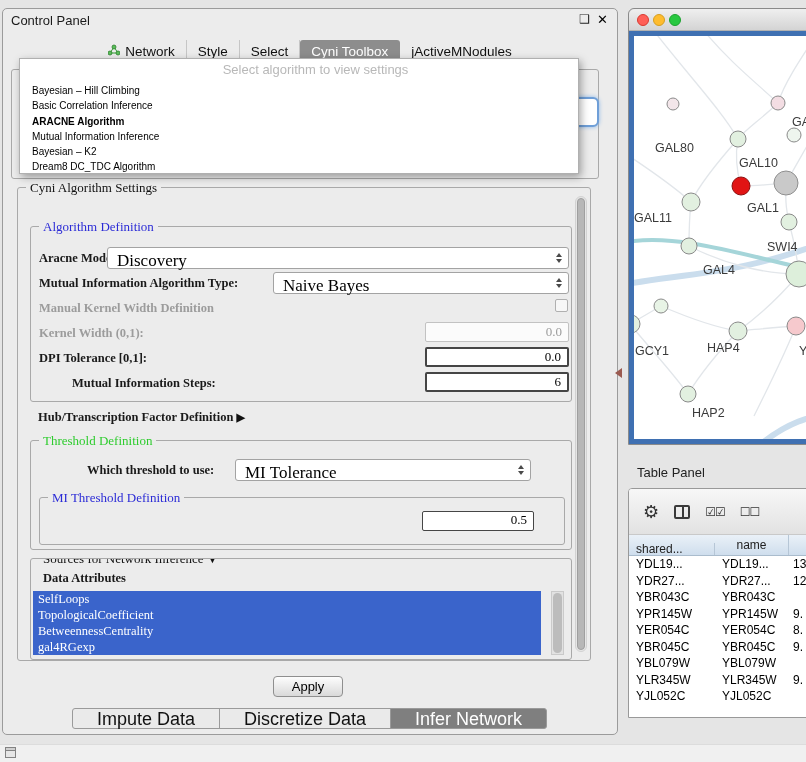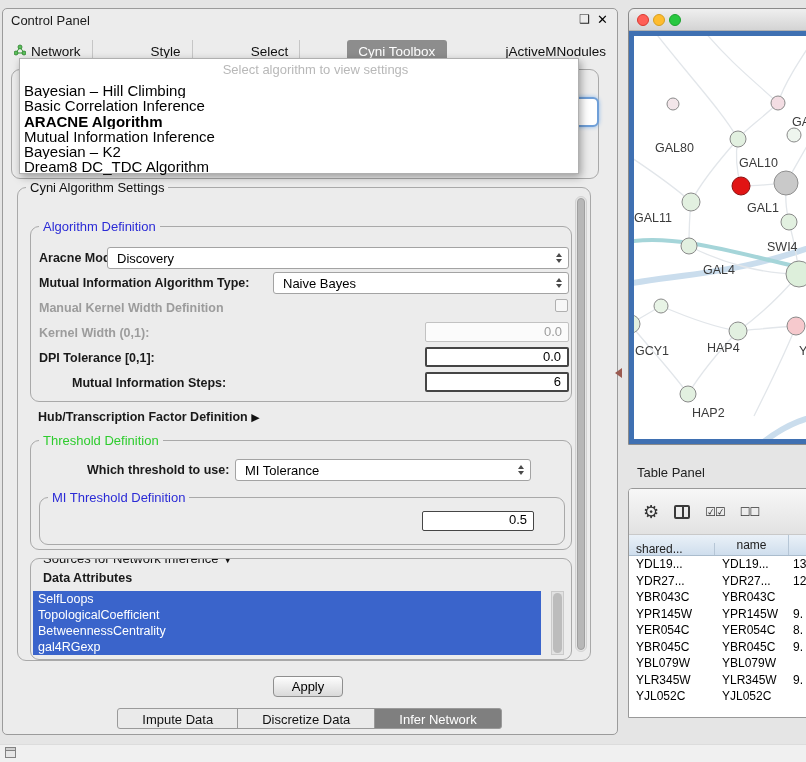--- a/index.html
+++ b/index.html
@@ -4,71 +4,71 @@
 <style>
   * { margin:0; padding:0; box-sizing:border-box; }
   html,body { width:806px; height:762px; }
   body { font-family:"Liberation Sans","DejaVu Sans",sans-serif; background:#e5e5e5; position:relative; overflow:hidden; font-size:13px; color:#111; }
 
   
   .control-panel { position:absolute; left:2px; top:8px; width:616px; height:727px; background:#ececec; border:1px solid #9b9b9b; border-radius:5px; }
   .cp-title { position:absolute; left:8px; top:4px; font-size:13px; color:#1a1a1a; }
   .cp-float { position:absolute; right:27px; top:3px; font-size:12px; color:#222; }
   .cp-close { position:absolute; right:9px; top:3px; font-size:13px; font-weight:bold; color:#000; }
-  .cp-tabs { position:absolute; top:30px; left:0; right:0; height:24px; display:flex; justify-content:space-between; align-items:center; }
+  .cp-tabs { position:absolute; top:30px; left:0; right:0; height:24px; display:flex; justify-content:center; align-items:center; }
   .cp-tab { display:flex; align-items:center; gap:5px; padding:3px 11px; font-size:13.5px; color:#111; border-right:1px solid #c6c6c6; height:22px; }
   .cp-tab:last-child { border-right:none; }
   .cp-tab.active { background:#8d8d8d; color:#fff; border-radius:3px; border-right-color:transparent; }
 
   
-  .group { position:absolute; border:1px solid #a9a9a9; border-radius:9px; }
+  .group { position:absolute; border:1px solid #a9a9a9; border-radius:3px;font-family:Liberation Serif, serif; }
   .group-legend { position:absolute; top:-8px; left:8px; background:#ececec; padding:0 4px; font-size:13px; color:#111; white-space:nowrap; }
   .legend-blue { color:#2b2bd6; }
   .legend-green { color:#2ecc2e; }
 
   .algo-outer-group { left:8px; top:60px; width:588px; height:110px; z-index:5; }
   .combo-fragment { position:absolute; left:556px; top:88px; width:40px; height:30px; background:#fff; border:2px solid #6f9fd8; border-radius:6px; box-shadow:0 0 4px #8ab6e8; z-index:10; }
 
   
   .algo-popup { position:absolute; left:16px; top:49px; width:560px; height:116px; background:#fff; border:1px solid #b0b0b0; box-shadow:2px 3px 8px rgba(0,0,0,.35); z-index:30; }
   .algo-placeholder { height:24px; padding-top:3px; text-align:center; color:#b8b8b8; font-size:13px;margin-left:33px; }
-  .algo-item { height:15.3px; line-height:15.3px; padding-left:4px; font-size:15px; color:#000; white-space:nowrap; overflow:hidden; }
+  .algo-item { height:15.3px; line-height:15.3px; padding-left:12px; font-size:10px; color:#000; white-space:nowrap; overflow:hidden; }
   .algo-item.selected { font-weight:bold; }
 
   
   .settings-group { left:14px; top:178px; width:574px; height:474px; }
   .v-scroll { position:absolute; right:3px; top:8px; bottom:8px; width:12px; background:#e6e6e6; border:1px solid #d2d2d2; border-radius:6px; }
   .v-thumb { position:absolute; left:1px; right:1px; top:1px; bottom:1px; background:#b7b7b7; border:1px solid #9f9f9f; border-radius:6px; }
 
   .frm-label { position:absolute; font-size:12.5px; font-weight:bold; color:#1a1a1a; white-space:nowrap; }
   .frm-label.disabled { color:#9c9c9c; }
 
   .combo { position:absolute; height:22px; background:#fff; border:1px solid #a3a3a3; border-radius:3px; }
-  .combo-text { position:absolute; left:9px; top:3px; font-size:13px; color:#000; white-space:nowrap; }
+  .combo-text { position:absolute; left:9px; top:3px; font-size:17px; color:#000; white-space:nowrap; }
   .combo-arrows { position:absolute; right:6px; top:0; bottom:0; display:flex; flex-direction:column; justify-content:center; gap:2px; }
   .combo-arrows i { display:block; width:0; height:0; border-left:3.5px solid transparent; border-right:3.5px solid transparent; }
   .combo-arrows .up { border-bottom:4px solid #4a4a4a; }
   .combo-arrows .dn { border-top:4px solid #4a4a4a; }
 
   .field { position:absolute; height:20px; background:#fff; border:2px solid #454545; border-radius:2px; font-size:13px; text-align:right; padding-right:6px; line-height:16px; color:#000; }
   .field.field-disabled { border:1px solid #c2c2c2; background:#fbfbfb; color:#9c9c9c; line-height:18px; }
   .checkbox { position:absolute; width:13px; height:13px; background:#f7f7f7; border:1px solid #b0b0b0; border-radius:2px; }
 
   .section-row { position:absolute; font-size:12.5px; font-weight:bold; color:#1a1a1a; white-space:nowrap; }
   .tri { font-size:11px; color:#111; }
 
   .attr-list { position:absolute; overflow:hidden; }
   .attr-row { height:16px; line-height:16px; background:#3a64cb; color:#fff; font-size:12.5px; padding-left:5px; white-space:nowrap; }
   .list-scroll { position:absolute; width:13px; background:#e2e2e2; border:1px solid #cacaca; }
   .list-thumb { position:absolute; left:1px; right:1px; top:1px; height:60px; background:#bcbcbc; border-radius:5px; }
 
   .apply-btn { position:absolute; left:270px; top:667px; width:70px; height:21px; background:linear-gradient(#fdfdfd,#d9d9d9); border:1px solid #8f8f8f; border-radius:4px; font-size:13px; text-align:center; line-height:19px; color:#000; }
 
   .cp-bottom-tabs { position:absolute; top:699px; left:0; right:0; display:flex; justify-content:center; }
-  .seg { padding:3px 24px; font-size:13px; border:1px solid #9a9a9a; margin-left:-1px; background:#eaeaea; color:#111; height:21px; line-height:15px; }
+  .seg { padding:3px 24px; font-size:18px; border:1px solid #9a9a9a; margin-left:-1px; background:#eaeaea; color:#111; height:21px; line-height:15px; }
   .seg:first-child { border-radius:3px 0 0 3px; }
   .seg:last-child { border-radius:0 3px 3px 0; }
   .seg.active { background:#7f7f7f; color:#fff; }
 
   .split-handle { position:absolute; left:615px; top:368px; width:0; height:0; border-top:5px solid transparent; border-bottom:5px solid transparent; border-right:7px solid #9a5a50; }
 
   
   .net-window { position:absolute; left:628px; top:8px; width:192px; height:437px; background:#d9d9d9; border:1px solid #8a8a8a; border-radius:6px 6px 0 0; }
   .net-titlebar { position:absolute; top:0; left:0; right:0; height:22px; background:linear-gradient(#efefef,#d4d4d4); border-bottom:1px solid #b2b2b2; border-radius:6px 6px 0 0; }
   .traffic { position:absolute; top:5px; width:12px; height:12px; border-radius:50%; }

